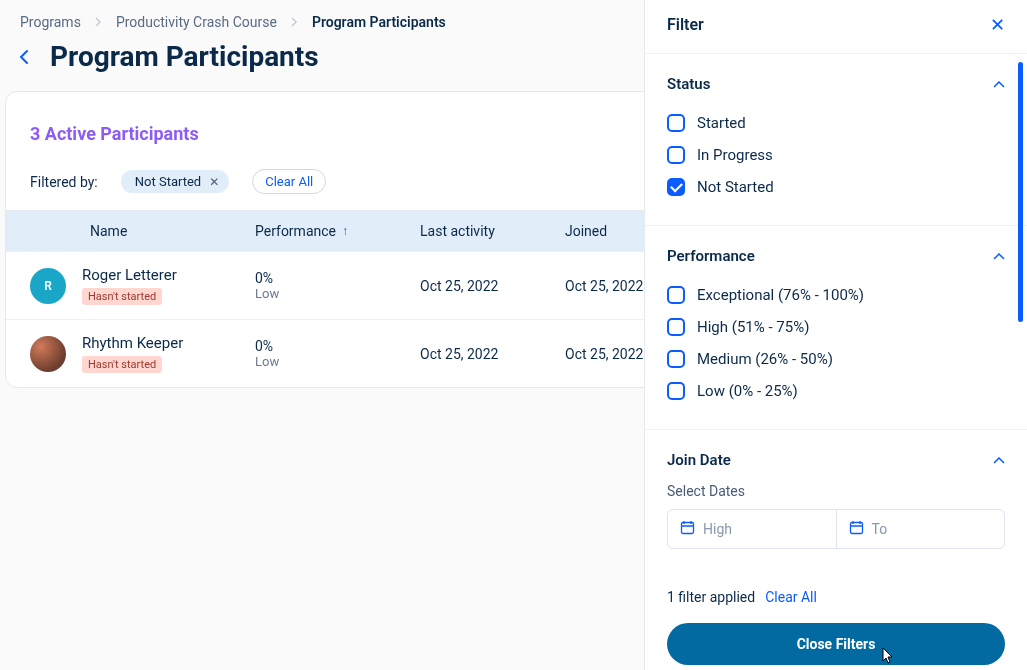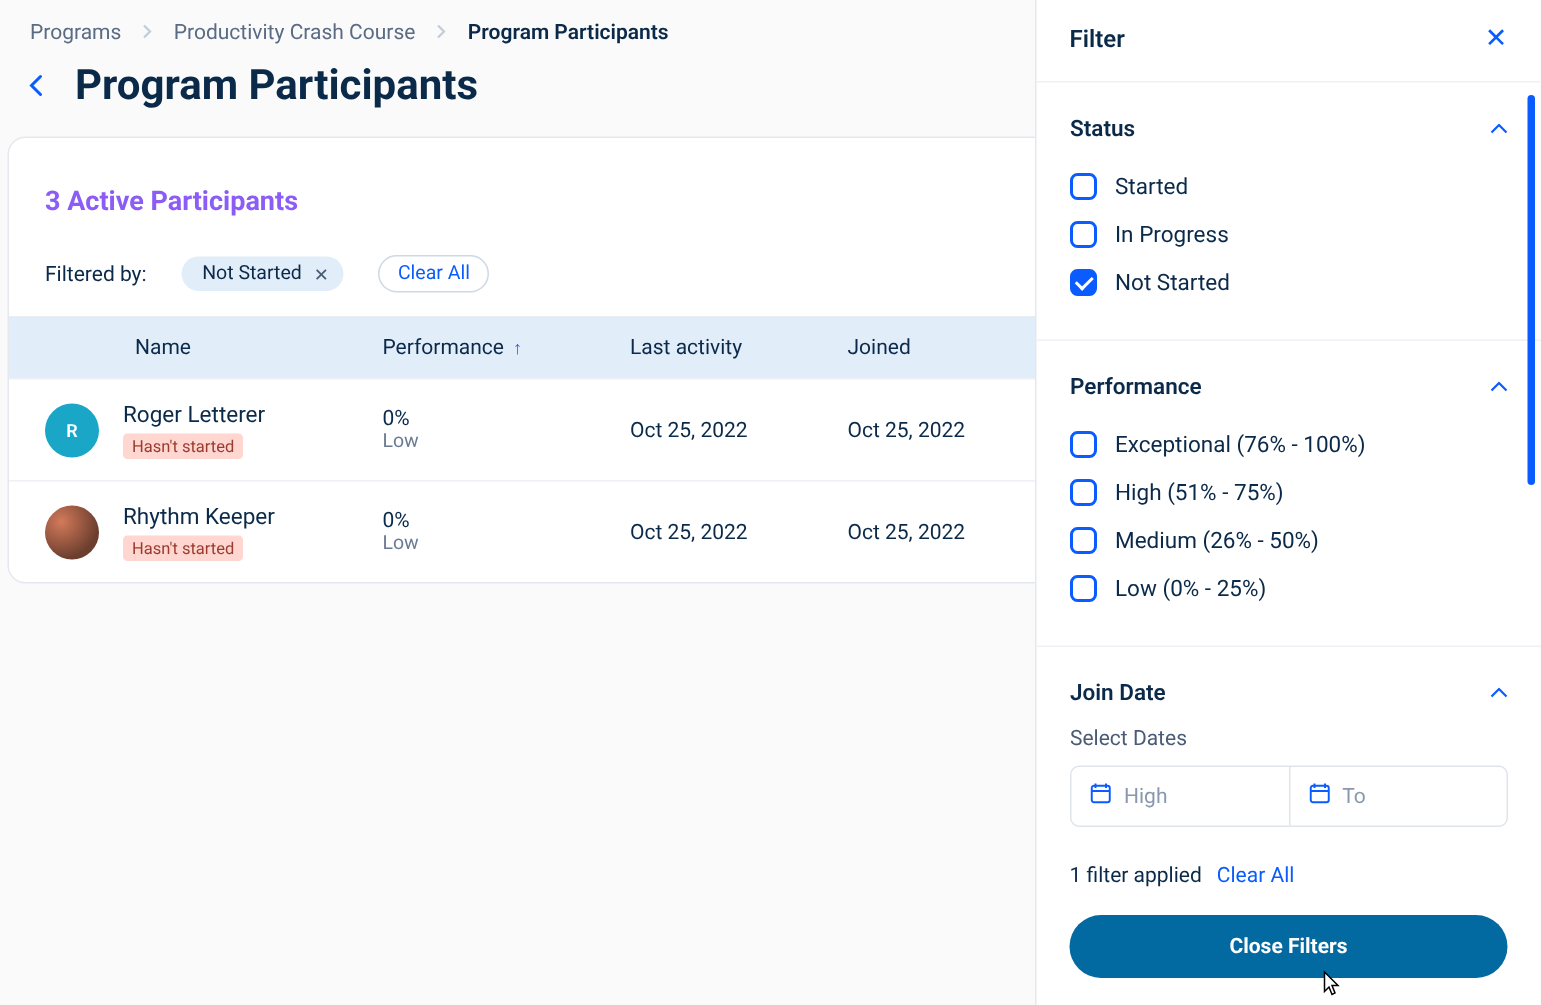--- a/index.html
+++ b/index.html
@@ -44,21 +44,21 @@
   .cell-name { width: 225px; display:flex; align-items:center; gap:16px; }
   .name-stack { display:flex; flex-direction:column; gap:4px; }
   .pname { font-size:15px; color:#0b2a4a; }
   .badge { background:#ffd6d0; color:#9b3a2e; font-size:11px; padding:2px 6px; border-radius:3px; width:fit-content; }
   .cell-perf { width:165px; font-size:14px; color:#0b2a4a; }
   .cell-perf .plow { color:#6b7a93; font-size:13px; }
   .cell-last { width:145px; font-size:14px; color:#0b2a4a; }
   .cell-joined { width:120px; font-size:14px; color:#0b2a4a; }
 
   
-  .filter-panel { position:absolute; top:0; right:0; width: 337px; height:670px; background:#fff; border-left:1px solid #e5e8ee; display:flex; flex-direction:column; }
+  .filter-panel { position:absolute; top:0; right:0; width: 383px; height:670px; background:#fff; border-left:1px solid #e5e8ee; display:flex; flex-direction:column; }
   .fp-head { display:flex; align-items:center; justify-content:space-between; padding: 14px 22px 18px 22px; border-bottom:1px solid #eef0f5; }
   .fp-title { font-size:16px; font-weight:600; color:#0b2a4a; }
   .close-x { color:#0b5cff; cursor:pointer; font-size:18px; }
 
   .fp-body { overflow-y:auto; padding: 0 0 0 0; flex:1; position:relative; }
   .fp-body .scrollbar { position:absolute; right:4px; top:8px; width:5px; height:260px; background:#0b5cff; border-radius:3px; }
 
   .fsection { padding: 20px 22px 22px 22px; border-bottom:1px solid #eef0f5; }
   .fsection-head { display:flex; align-items:center; justify-content:space-between; margin-bottom: 14px; }
   .fsection-title { font-size:15px; font-weight:600; color:#0b2a4a; }
@@ -67,21 +67,21 @@
   .chk { width:18px; height:18px; border:2px solid #0b5cff; border-radius:5px; display:flex; align-items:center; justify-content:center; flex-shrink:0; }
   .chk.checked { background:#0b5cff; }
   .chk.checked::after { content:""; width:5px; height:9px; border:2px solid #fff; border-top:none; border-left:none; transform: rotate(45deg) translate(-1px,-1px); }
 
   .date-label { font-size:14px; color:#4a5b76; margin-bottom:10px; margin-top:4px; }
   .date-range { display:flex; border:1px solid #dfe4ec; border-radius:6px; overflow:hidden; }
   .date-in { flex:1; display:flex; align-items:center; gap:8px; padding:10px 12px; font-size:14px; color:#8a98ae; }
   .date-in:first-child { border-right:1px solid #dfe4ec; }
   .cal-icon { color:#0b5cff; }
 
-  .fp-foot { padding: 18px 22px 18px 22px; }
+  .fp-foot { padding: 18px 22px 5px 22px; }
   .applied-row { display:flex; align-items:center; gap:10px; font-size:14px; color:#0b2a4a; margin-bottom: 18px; }
   .applied-clear { color:#0b5cff; cursor:pointer; }
   .close-filters { width:100%; background:#0369a1; color:#fff; border:none; border-radius:22px; padding:13px; font-size:14px; font-weight:700; cursor:pointer; }
 
   .cursor { position:absolute; right:132px; bottom:6px; width:18px; height:18px; pointer-events:none; }
 </style>
 </head>
 <body>
 
 <div class="breadcrumb">

